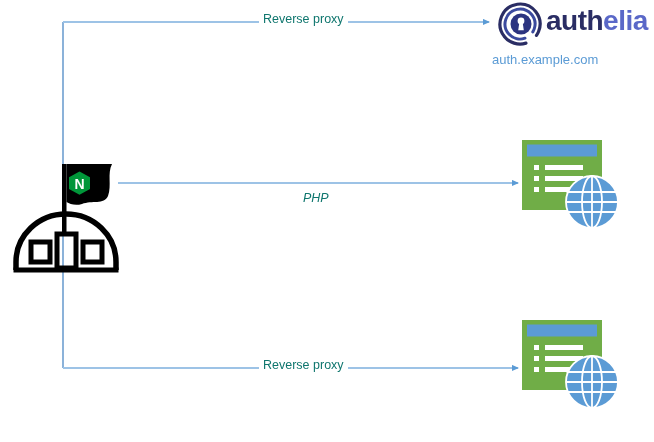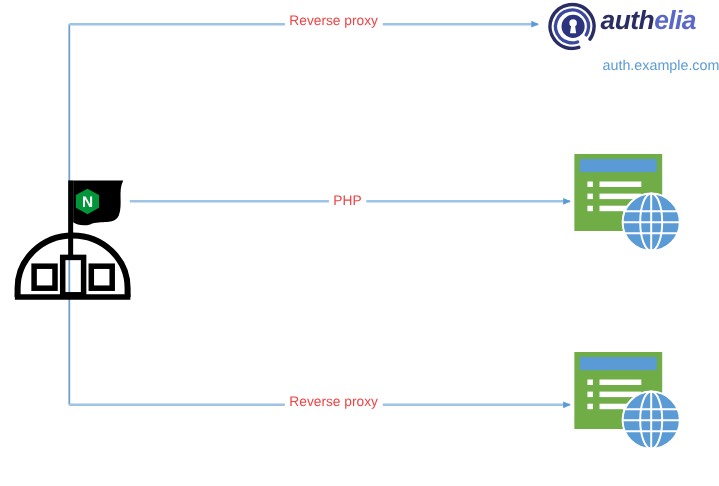--- a/index.html
+++ b/index.html
@@ -20,42 +20,41 @@
   #diagram-svg {
     position: absolute;
     top: 0;
     left: 0;
     width: 654px;
     height: 442px;
   }
   .edge-label {
     position: absolute;
     font-size: 12.5px;
-    color: #ef4444;
+    color: #0f766e;
     background: #ffffff;
     padding: 0 4px;
     white-space: nowrap;
     line-height: 1;
   }
   .node-caption {
     position: absolute;
     font-size: 13px;
     color: #5b9bd5;
     white-space: nowrap;
-    text-align: right;
+    text-align: left;
     line-height: 1;
   }
   .wordmark {
     position: absolute;
-    font-size: 24px;
+    font-size: 28px;
     font-weight: bold;
     letter-spacing: -0.5px;
     line-height: 1;
     white-space: nowrap;
-    font-style: italic;
   }
   .wordmark .wm-dark { color: #2a2d64; }
   .wordmark .wm-light { color: #5a68c8; }
   .icon-box { position: absolute; }
 </style>
 </head>
 <body>
 
 <div id="diagram-canvas">
 
@@ -163,17 +162,17 @@
           <line x1="44" y1="62" x2="96" y2="62"></line>
           <line x1="44.6" y1="72" x2="95.4" y2="72"></line>
         </g>
       </g>
     </svg>
   </div>
 
 
   <div class="edge-label" style="left:259px; top:13px;">Reverse proxy</div>
 
-  <div class="edge-label" style="left:299px; top:176px;">PHP</div>
+  <div class="edge-label" style="left:299px; top:192px;font-style:italic;">PHP</div>
 
   <div class="edge-label" style="left:259px; top:359px;">Reverse proxy</div>
 
 </div>
 
 </body></html>

